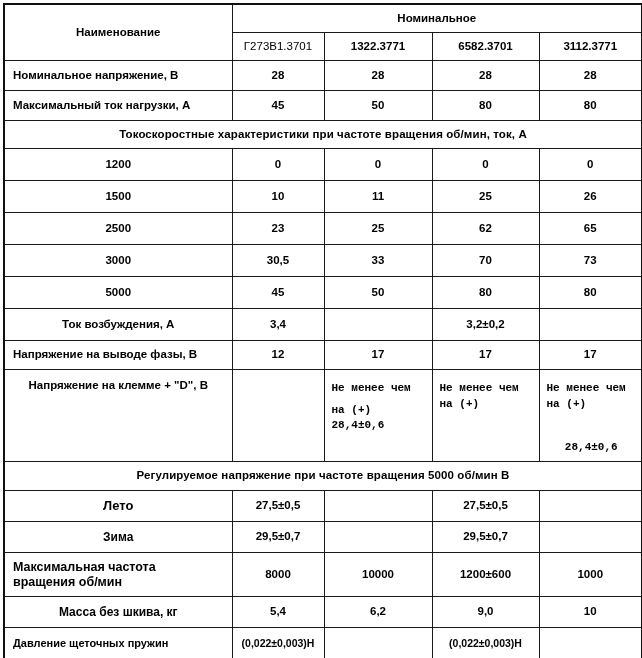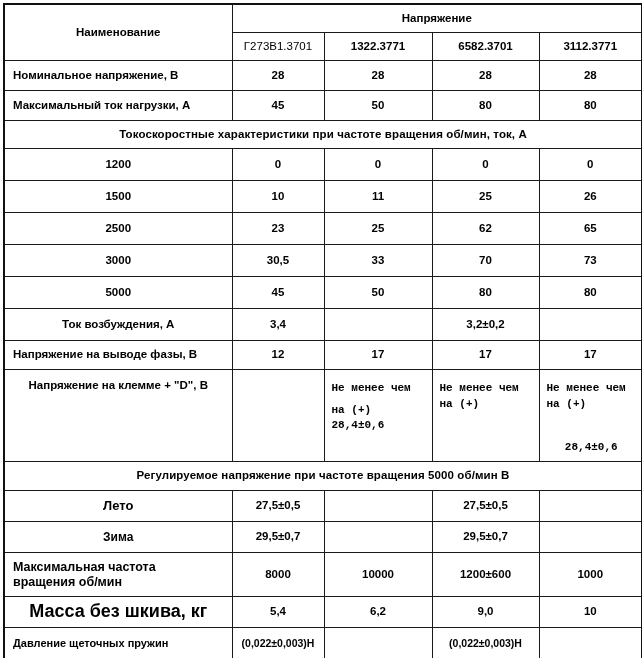--- a/index.html
+++ b/index.html
@@ -136,21 +136,21 @@
       <col class="c-name">
       <col class="c-g1">
       <col class="c-g2">
       <col class="c-g3">
       <col class="c-g4">
     </colgroup>
     <tbody>
 
       <tr>
         <td class="head-name" rowspan="2" style="height:54px;">Наименование</td>
-        <td class="head-group" colspan="4" style="height:27px;">Напряжение</td>
+        <td class="head-group" colspan="4" style="height:27px;">Номинальное</td>
       </tr>
 
       <tr>
         <td class="head-model thin" style="height:27px;">Г273В1.3701</td>
         <td class="head-model">1322.3771</td>
         <td class="head-model">6582.3701</td>
         <td class="head-model">3112.3771</td>
       </tr>
 
       <tr>
@@ -282,21 +282,21 @@
           <span class="two-line-label">Максимальная частота</span>
           <span class="two-line-label">вращения об/мин</span>
         </td>
         <td class="val">8000</td>
         <td class="val">10000</td>
         <td class="val">1200±600</td>
         <td class="val">1000</td>
       </tr>
 
       <tr>
-        <td class="rowlabel" style="height:30px;font-size:18px;">Масса без шкива, кг</td>
+        <td class="rowlabel" style="height:30px;font-size:12px;">Масса без шкива, кг</td>
         <td class="val">5,4</td>
         <td class="val">6,2</td>
         <td class="val">9,0</td>
         <td class="val">10</td>
       </tr>
 
       <tr>
         <td class="rowlabel left" style="height:30px;font-size:11px;">Давление щеточных пружин</td>
         <td class="val" style="font-size:10.5px;">(0,022±0,003)Н</td>
         <td class="val"></td>

